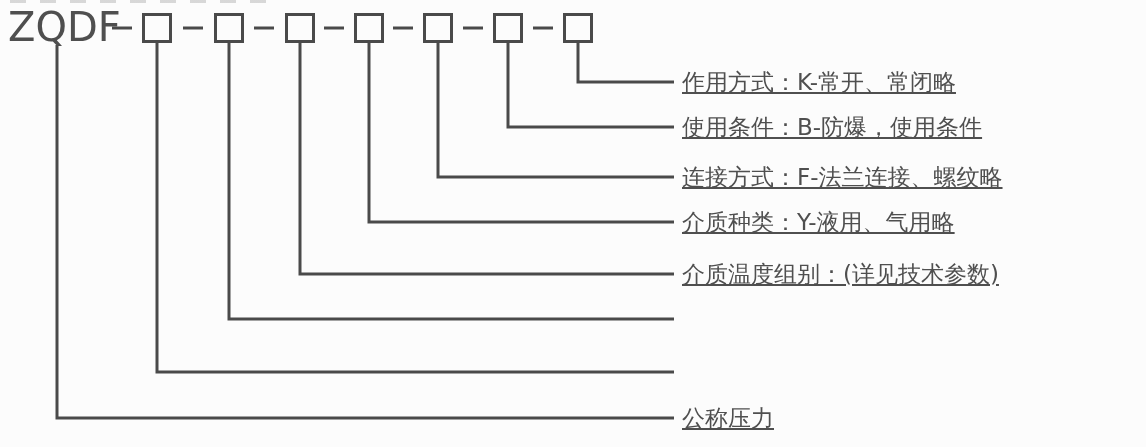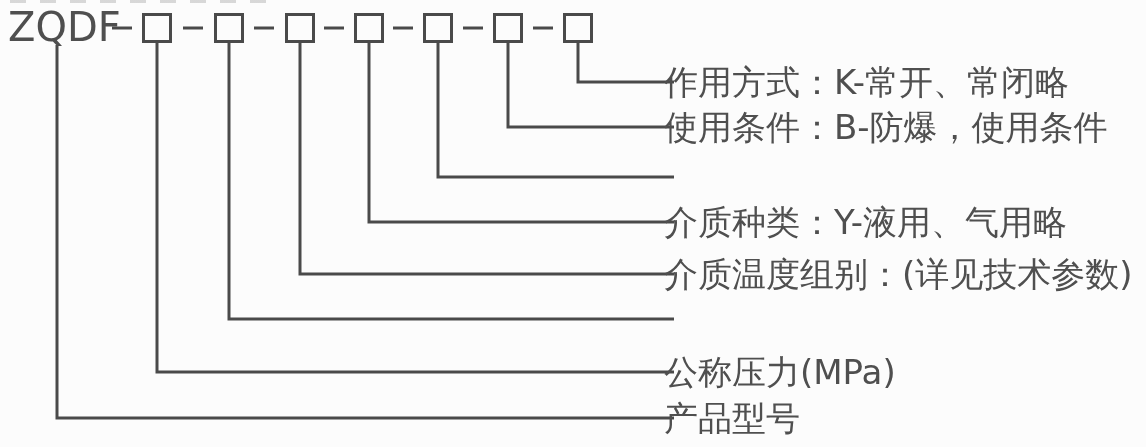--- a/index.html
+++ b/index.html
@@ -25,24 +25,25 @@
     white-space:nowrap;
   }
   .codebox{
     position:absolute;top:13px;width:30px;height:30px;
     box-sizing:border-box;border:3px solid var(--line-color,#4a4a4a);
     background:transparent;
   }
   .b1{left:142px}.b2{left:214px}.b3{left:285px}.b4{left:354px}
   .b5{left:423px}.b6{left:493px}.b7{left:563px}
   .label{
-    position:absolute;left:664px;
-    font-size:34px;line-height:38px;
+    position:absolute;left:682px;
+    font-size:23px;line-height:38px;
     color:var(--text-color,#4f4f4f);
     white-space:nowrap;
+    text-decoration:underline;
   }
   .l1{top:63px}.l2{top:108px}.l3{top:158px}.l4{top:203px}
   .l5{top:255px}.l6{top:300px}.l7{top:353px}.l8{top:399px}
   .artifact{
     position:absolute;left:10px;top:0;width:270px;height:3px;
     background:repeating-linear-gradient(90deg,#8a8a8a 0 16px,transparent 16px 30px);
     opacity:.32;
   }
 </style>
 </head>
@@ -77,18 +78,18 @@
   <div class="codebox b1"></div>
   <div class="codebox b2"></div>
   <div class="codebox b3"></div>
   <div class="codebox b4"></div>
   <div class="codebox b5"></div>
   <div class="codebox b6"></div>
   <div class="codebox b7"></div>
 
   <div class="label l1">作用方式：K-常开、常闭略</div>
   <div class="label l2">使用条件：B-防爆，使用条件</div>
+  <div class="label l3">连接方式：F-法兰连接、螺纹略</div>
   <div class="label l5">介质温度组别：(详见技术参数)</div>
   <div class="label l4">介质种类：Y-液用、气用略</div>
-  <div class="label l7">公称压力(MPa)</div>
-  <div class="label l8">产品型号</div>
+  <div class="label l8">公称压力</div>
 
 </div>
 
 </body></html>

